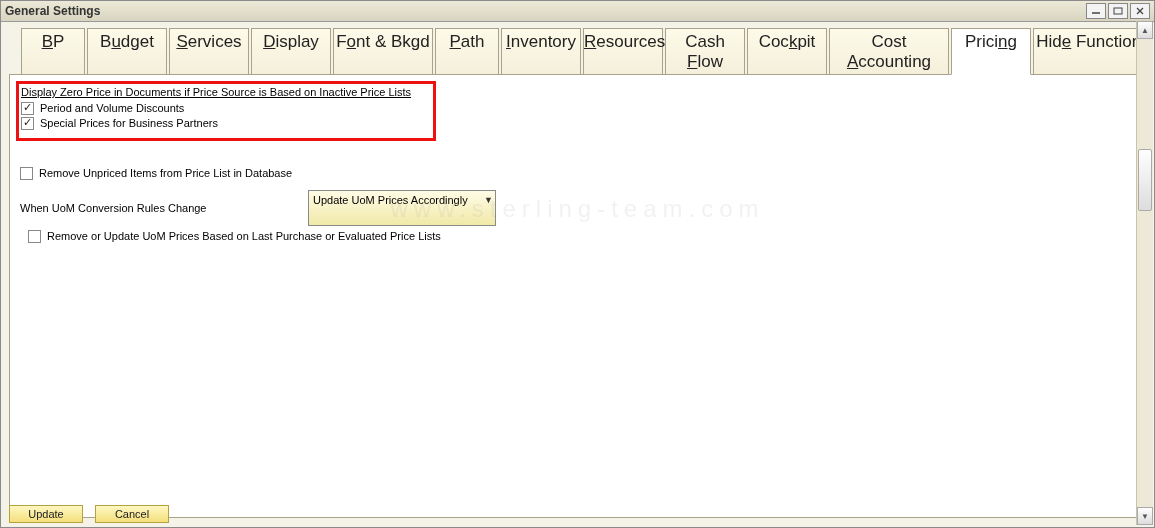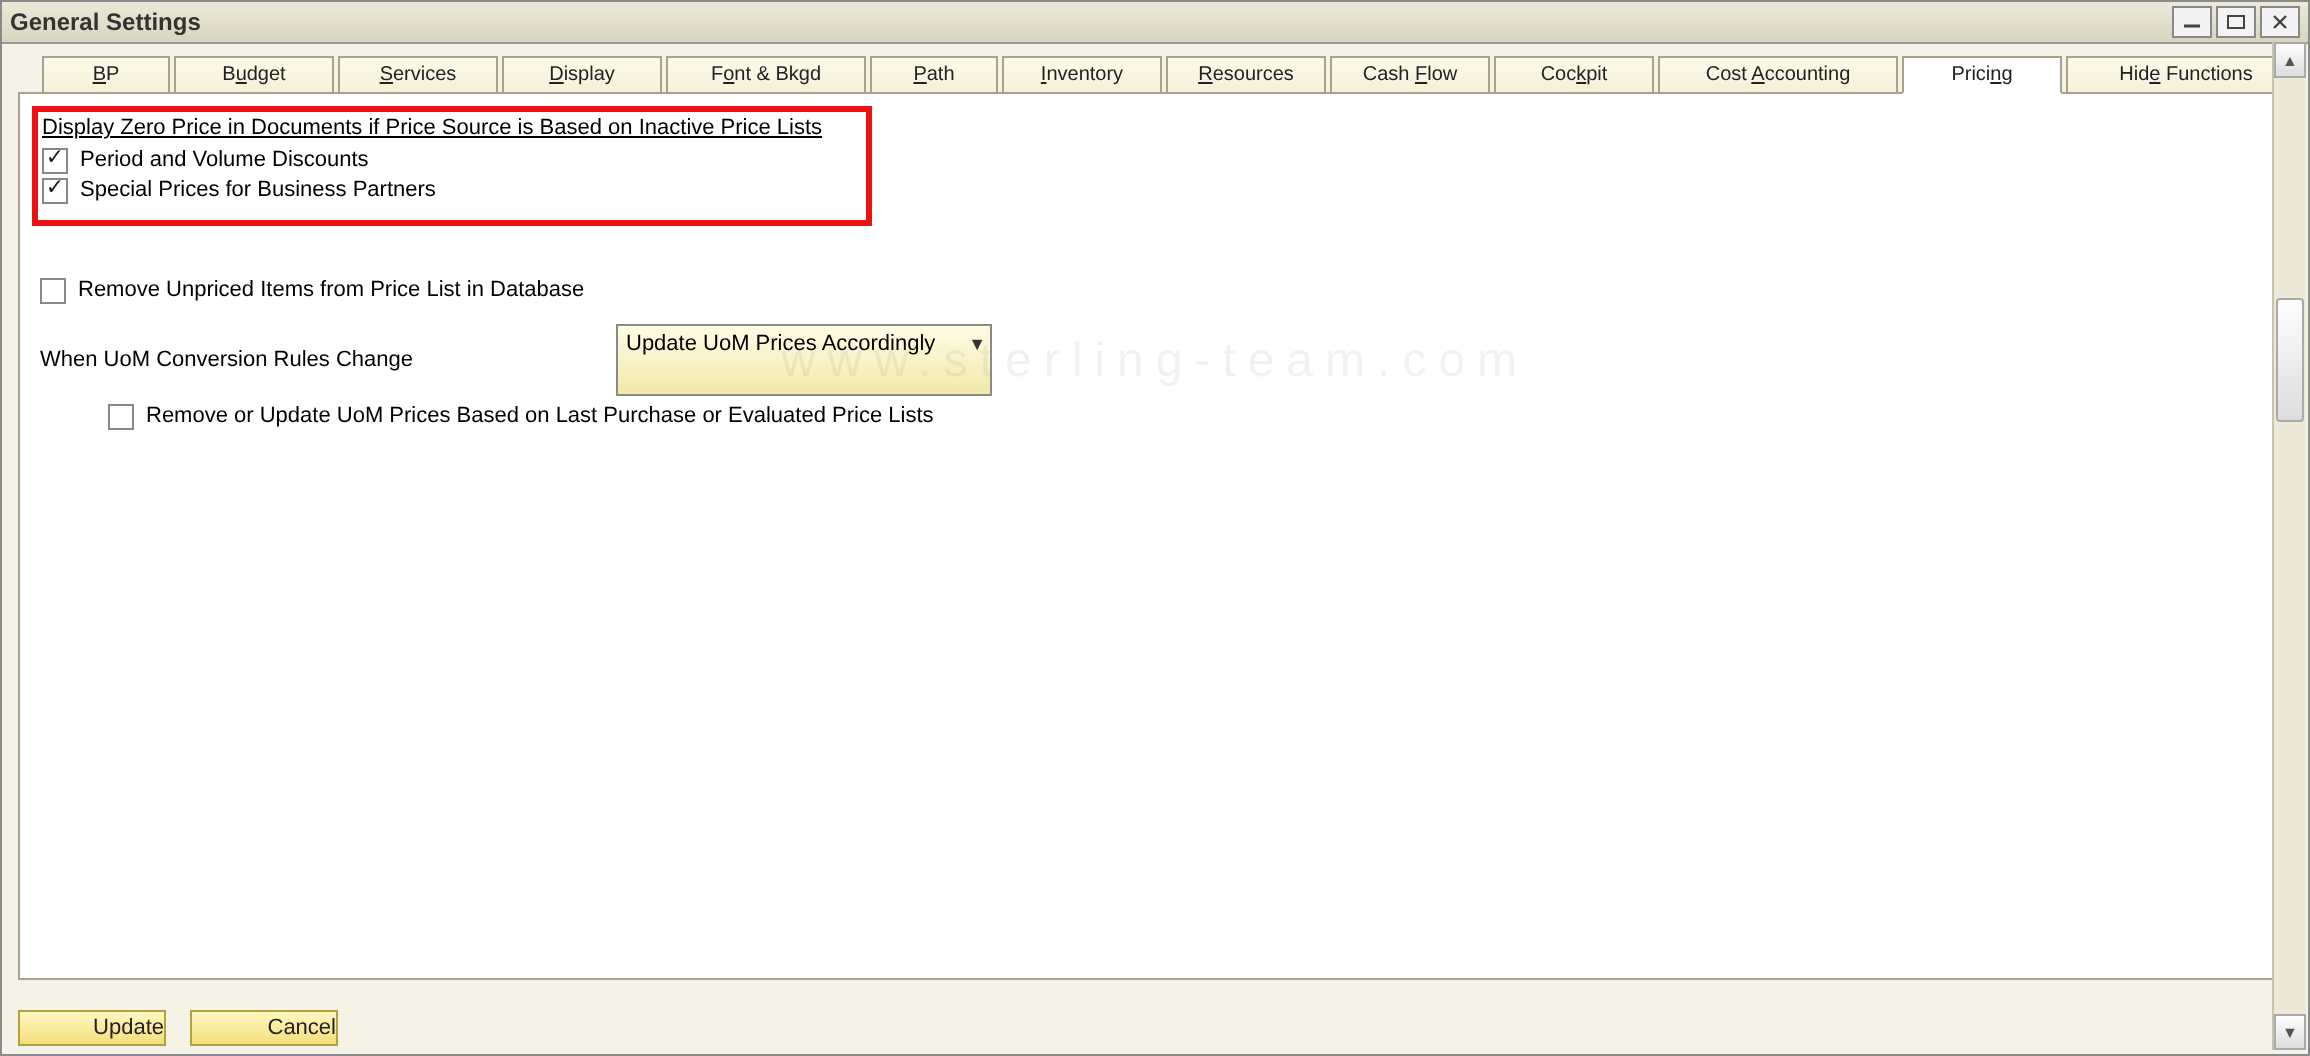--- a/index.html
+++ b/index.html
@@ -1,41 +1,41 @@
 <!DOCTYPE html>
 <html><head>
 <meta charset="utf-8">
 <style>
   html,body{margin:0;padding:0;font-family:Tahoma,Arial,sans-serif;font-size:11px;color:#000;background:#fff}
   .window{width:1155px;height:528px;position:relative;background:#f5f2e8;border:1px solid #8a8a8a;box-sizing:border-box;overflow:hidden}
   .titlebar{height:20px;background:linear-gradient(#ece9d8,#d8d4c0);border-bottom:1px solid #999;display:flex;align-items:center;padding:0 4px;font-weight:bold;font-size:12px;color:#333}
   .titlebar-spacer{flex:1}
   .winbtn{width:18px;height:14px;border:1px solid #888;background:#f3f3f3;margin-left:2px;display:inline-flex;align-items:center;justify-content:center;font-size:10px;line-height:1;color:#444;cursor:pointer}
   .tabs{display:flex;padding-left:20px;margin-top:6px}
-  .tab{background:linear-gradient(#fdfae9,#f3efda);border:1px solid #a8a28a;border-bottom:none;padding:3px 0;text-align:center;font-size:10px;margin-right:2px;cursor:pointer;color:#222;min-width:62px}
+  .tab{background:linear-gradient(#fdfae9,#f3efda);border:1px solid #a8a28a;border-bottom:none;padding:3px 0;text-align:center;font-size:17px;margin-right:2px;cursor:pointer;color:#222;min-width:62px}
   .tab.w-sm{flex:0 0 62px}
   .tab.w-md{flex:0 0 78px}
   .tab.w-lg{flex:0 0 98px}
   .tab.w-xl{flex:0 0 118px}
   .tab.active{background:#fff;border-bottom:1px solid #fff;position:relative;z-index:2;font-weight:normal}
   .tabpanel{background:#fff;border:1px solid #a8a28a;margin:0 8px 0 8px;height:444px;position:relative;padding:8px 10px;box-sizing:border-box;margin-top:-1px}
   .cols{display:flex}
   .col-left{width:620px}
   .col-right{flex:1}
   .sect-title{font-weight:normal;text-decoration:underline;color:#000;margin-bottom:4px;font-size:11px}
   .chk-row{display:flex;margin:2px 0 2px 0;font-size:11px}
   .chk{width:13px;height:13px;border:1px solid #888;background:#fff;margin-right:6px;display:inline-flex;align-items:center;justify-content:center;font-size:12px;line-height:1;color:#1a1a1a;cursor:pointer;box-sizing:border-box}
   .chk.checked::after{content:"✓";font-size:11px;position:relative;top:-1px}
   .highlight-box{border:3px solid #e11;padding:2px 4px 6px 2px;margin:-2px 0 6px -4px;width:408px}
   .u{text-decoration:underline}
   .row-inline{display:flex;align-items:center;margin-top:10px}
   .dropdown{background:linear-gradient(#fffce6,#f1e9a8);border:1px solid #8a8a8a;height:17px;display:inline-flex;align-items:center;padding:0 2px 17px 4px;font-size:11px;cursor:pointer;min-width:180px;justify-content:space-between}
   .dropdown .caret{font-size:9px;color:#333;margin-left:6px}
   .footer{position:absolute;left:8px;bottom:4px;display:flex;gap:12px}
-  .btn{background:linear-gradient(#fff7c2,#f3df7b);border:1px solid #b4a23d;padding:2px 0;width:72px;text-align:right;font-size:11px;cursor:pointer;color:#222}
+  .btn{background:linear-gradient(#fff7c2,#f3df7b);border:1px solid #b4a23d;padding:2px 0;width:72px;text-align:center;font-size:11px;cursor:pointer;color:#222}
   .scrollbar{position:absolute;right:1px;top:20px;bottom:2px;width:16px;background:#ece9d8;border-left:1px solid #c9c3aa;display:flex;flex-direction:column}
   .sb-btn{height:16px;background:linear-gradient(#fefefe,#ddd);border:1px solid #aaa;margin:0;display:flex;align-items:center;justify-content:center;font-size:8px;color:#555;cursor:pointer}
   .sb-track{flex:1;background:#ece9d8;position:relative}
   .sb-thumb{position:absolute;left:1px;right:1px;top:110px;height:60px;background:linear-gradient(#fefefe,#ddd);border:1px solid #aaa;border-radius:2px}
   .watermark{position:absolute;left:0;right:0;top:130px;text-align:center;pointer-events:none;opacity:.11}
   .wm-big{font-size:120px;font-weight:900;letter-spacing:-6px;color:#0a3a8a;font-family:Arial,Helvetica,sans-serif}
   .wm-reg{font-size:22px;vertical-align:top;color:#0a3a8a}
   .wm-url{font-size:24px;letter-spacing:6px;color:#888;margin-top:-10px;font-family:Arial,Helvetica,sans-serif}
 </style>
 </head>
@@ -106,21 +106,21 @@
           <span>Remove Unpriced Items from Price List in Database</span>
         </div>
 
         <div class="row-inline">
           <span style="width:288px">When UoM Conversion Rules Change</span>
           <span class="dropdown">
             <span>Update UoM Prices Accordingly</span>
             <span class="caret">▼</span>
           </span>
         </div>
-        <div class="chk-row" style="margin-left:34px;margin-top:4px">
+        <div class="chk-row" style="margin-left:8px;margin-top:4px">
           <span class="chk"></span>
           <span>Remove or Update UoM Prices Based on Last Purchase or Evaluated Price Lists</span>
         </div>
       </div>
 
     </div>
   </div>
 
   <div class="footer">
     <div class="btn">Update</div>

